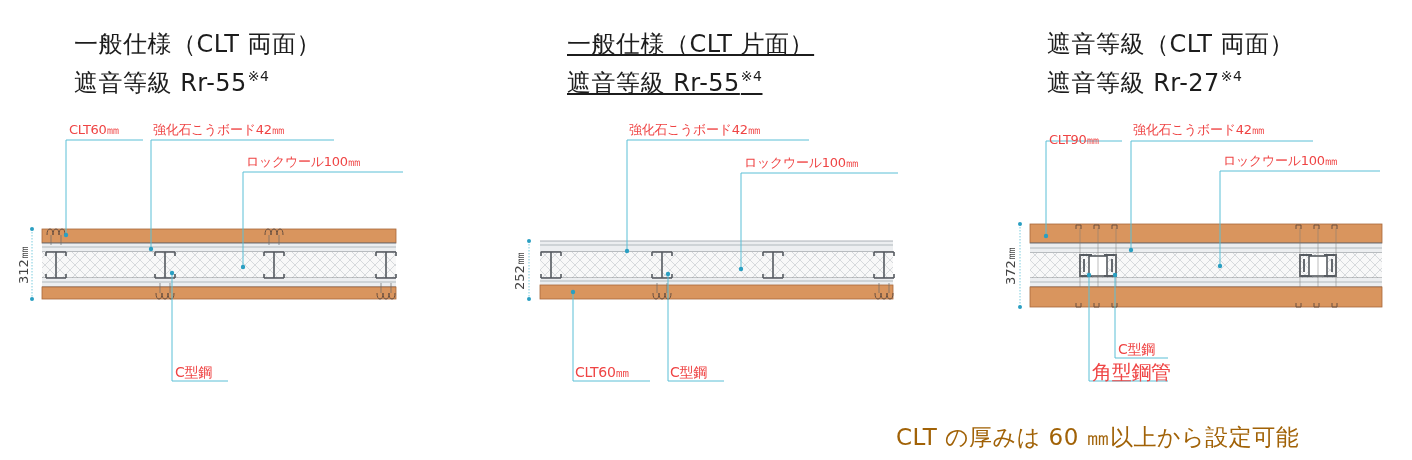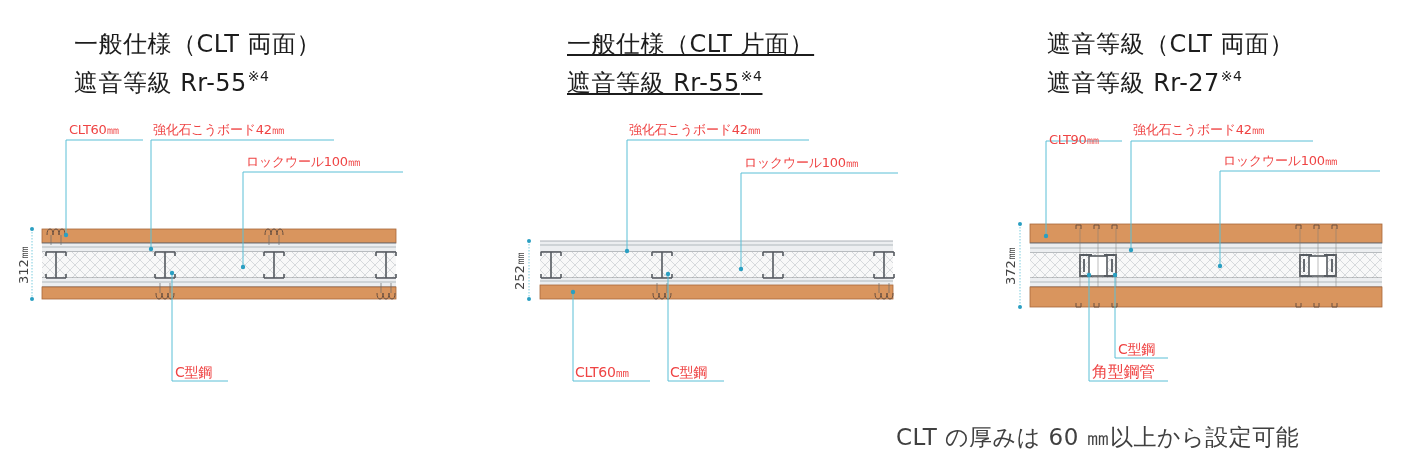--- a/index.html
+++ b/index.html
@@ -5,21 +5,21 @@
   html, body { margin: 0; padding: 0; background: #ffffff; }
   body { width: 1412px; height: 460px; position: relative; overflow: hidden;
          font-family: "DejaVu Sans", "Liberation Sans", sans-serif; color: #1a1a1a; }
   .title { position: absolute; font-size: 24px; line-height: 32px; font-weight: 500;
            letter-spacing: 0.5px; color: #1c1c1c; white-space: nowrap; }
   .title sup { font-size: 14px; vertical-align: 10px; margin-left: 1px; }
   .lbl { position: absolute; font-size: 13px; line-height: 16px; color: #ef4444; white-space: nowrap;
          letter-spacing: -0.3px; }
   .dim { position: absolute; font-size: 13px; color: #444; transform: rotate(-90deg);
          transform-origin: center center; white-space: nowrap; }
-  .note { position: absolute; left: 896px; top: 422px; font-size: 23px; color: #404040;
+  .note { position: absolute; left: 896px; top: 422px; font-size: 23px; color: #a16207;
           white-space: nowrap; letter-spacing: 0.5px; }
   svg.canvas { position: absolute; left: 0; top: 0; }
 </style>
 </head>
 <body>
 
 <div class="title" style="left:74px; top:28px;">
   <div>一般仕様（CLT 両面）</div>
   <div><span>遮音等級 Rr-55</span><sup>※4</sup></div>
 </div>
@@ -183,16 +183,16 @@
 <div class="lbl" style="left:629px; top:122px;">強化石こうボード42㎜</div>
 <div class="lbl" style="left:744px; top:155px;">ロックウール100㎜</div>
 <div class="lbl" style="left:575px; top:364px; font-size:14px;">CLT60㎜</div>
 <div class="lbl" style="left:670px; top:364px; font-size:14px;">C型鋼</div>
 <div class="dim" style="left:500px; top:262px; width:40px; text-align:center;">252㎜</div>
 
 <div class="lbl" style="left:1049px; top:120px;margin-top:12px;">CLT90㎜</div>
 <div class="lbl" style="left:1133px; top:122px;">強化石こうボード42㎜</div>
 <div class="lbl" style="left:1223px; top:153px;">ロックウール100㎜</div>
 <div class="lbl" style="left:1118px; top:341px; font-size:14px;">C型鋼</div>
-<div class="lbl" style="left:1092px; top:364px; font-size:16px;">角型鋼管</div>
+<div class="lbl" style="left:1092px; top:364px; font-size:20px;">角型鋼管</div>
 <div class="dim" style="left:991px; top:257px; width:40px; text-align:center;">372㎜</div>
 
 <div class="note">CLT の厚みは 60 ㎜以上から設定可能</div>
 
 </body></html>

